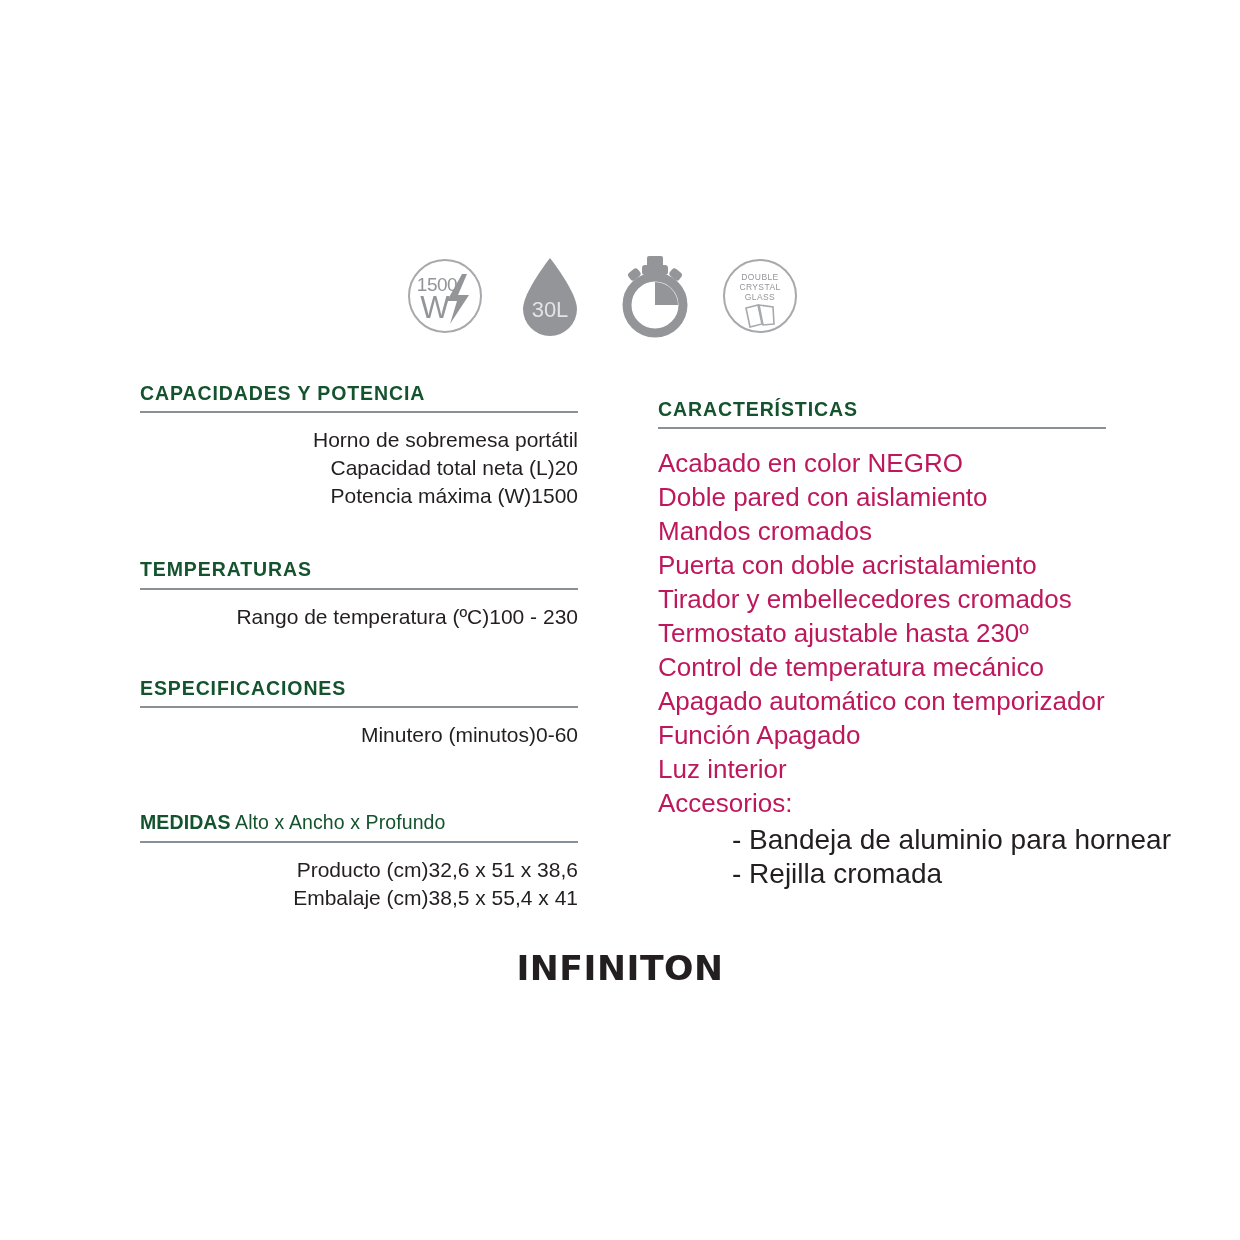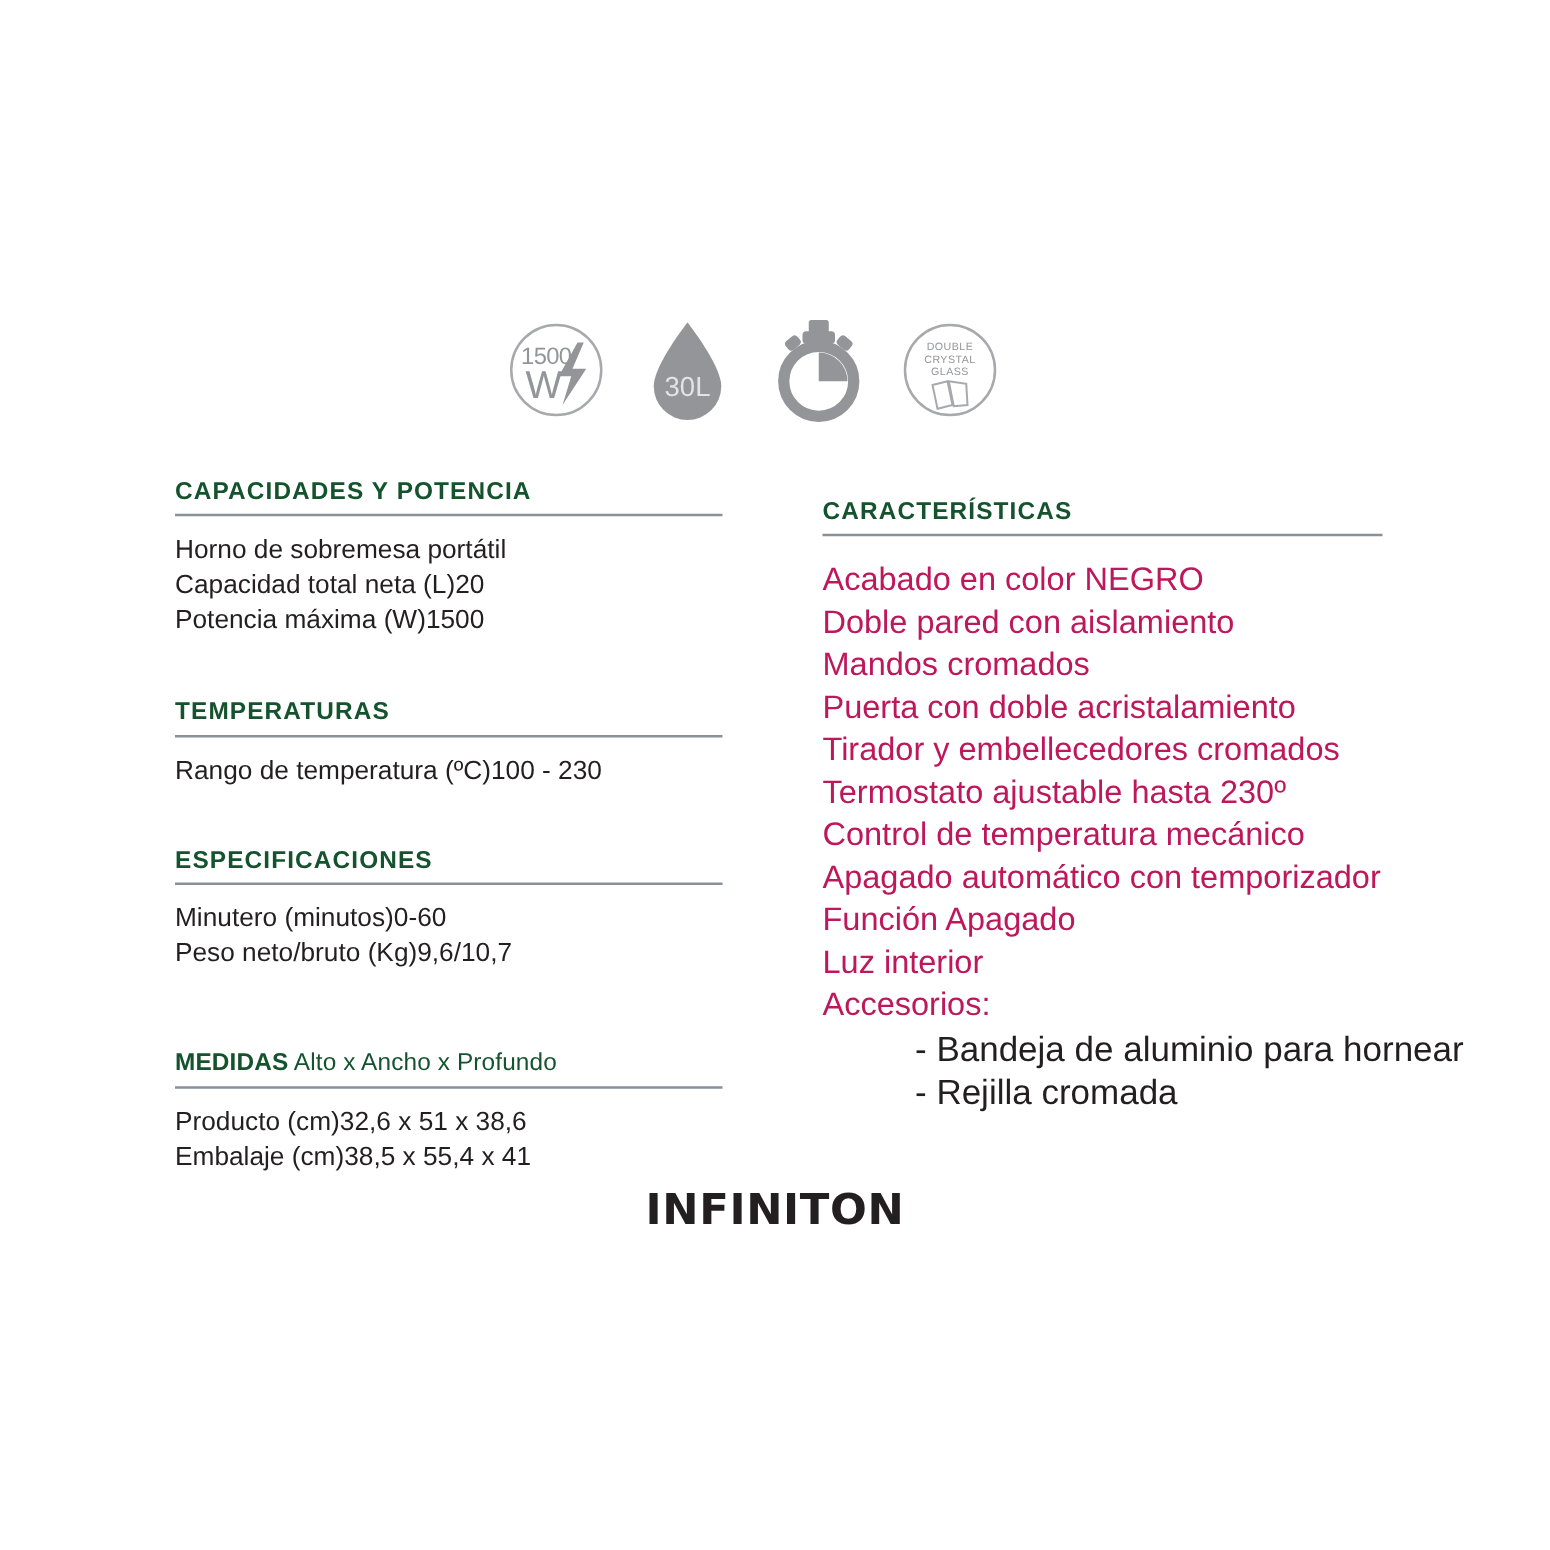--- a/index.html
+++ b/index.html
@@ -70,21 +70,21 @@
     height: 2px;
     background: #87919a;
     margin-top: 7px;
     width: 100%;
   }
 
   .rows { margin-top: 13px; }
 
   .row {
     display: flex;
-    justify-content: flex-start;
+    justify-content: flex-end;
     align-items: baseline;
     font-size: 21px;
     line-height: 28px;
     color: #231f20;
     white-space: nowrap;
   }
   .row .label { font-weight: normal; }
   .row .value { font-weight: normal; text-align: right; }
 
   .gap-a { height: 48px; }
@@ -204,24 +204,20 @@
 
   <div class="gap-b"></div>
 
   <div class="section">
     <div class="sec-head">ESPECIFICACIONES</div>
     <div class="rule"></div>
     <div class="rows">
       <div class="row">
         <span class="label">Minutero (minutos)</span>
         <span class="value">0-60</span>
-      </div>
-      <div class="row">
-        <span class="label">Peso neto/bruto (Kg)</span>
-        <span class="value">9,6/10,7</span>
       </div>
     </div>
   </div>
 
   <div class="gap-c"></div>
 
   <div class="section">
     <div class="sec-head mixed">
       <span class="strong">MEDIDAS</span><span class="norm"> Alto x Ancho x Profundo</span>
     </div>

